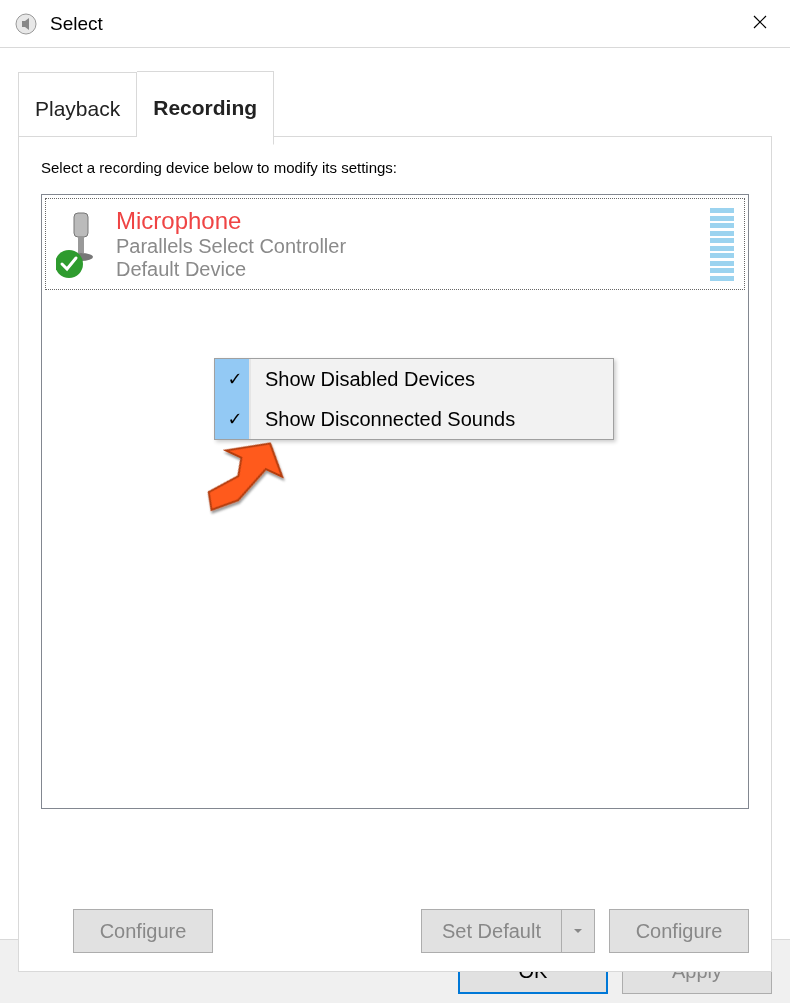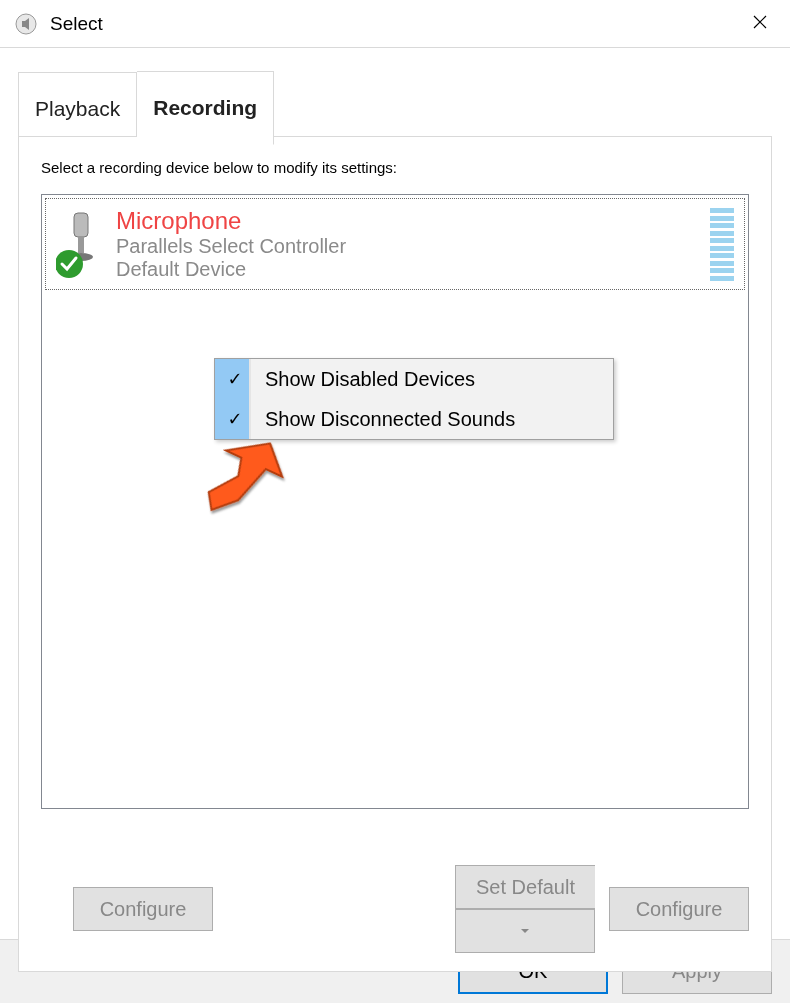--- a/index.html
+++ b/index.html
@@ -141,21 +141,21 @@
     background: #e1e1e1;
     border: 1px solid #adadad;
     color: #888;
     cursor: default;
     display: inline-flex;
     align-items: center;
     justify-content: center;
   }
   .btn.enabled { color: #000; cursor: pointer; }
   .btn.primary { border: 2px solid #0078d7; color: #000; }
-  .btn-split { display: inline-flex; flex-direction: column; }
+  .btn-split { display: inline-flex; }
   .btn-split .main { border-right: none; min-width: 140px;}
   .btn-split .drop { min-width: 34px; padding: 0; }
   .btn-split .drop svg { width: 12px; height: 12px; }
   .spacer { flex: 1; }
   .dialog-buttons {
     position: absolute;
     left: 0; right: 0; bottom: 0;
     height: 64px;
     background: #f0f0f0;
     border-top: 1px solid #d9d9d9;

